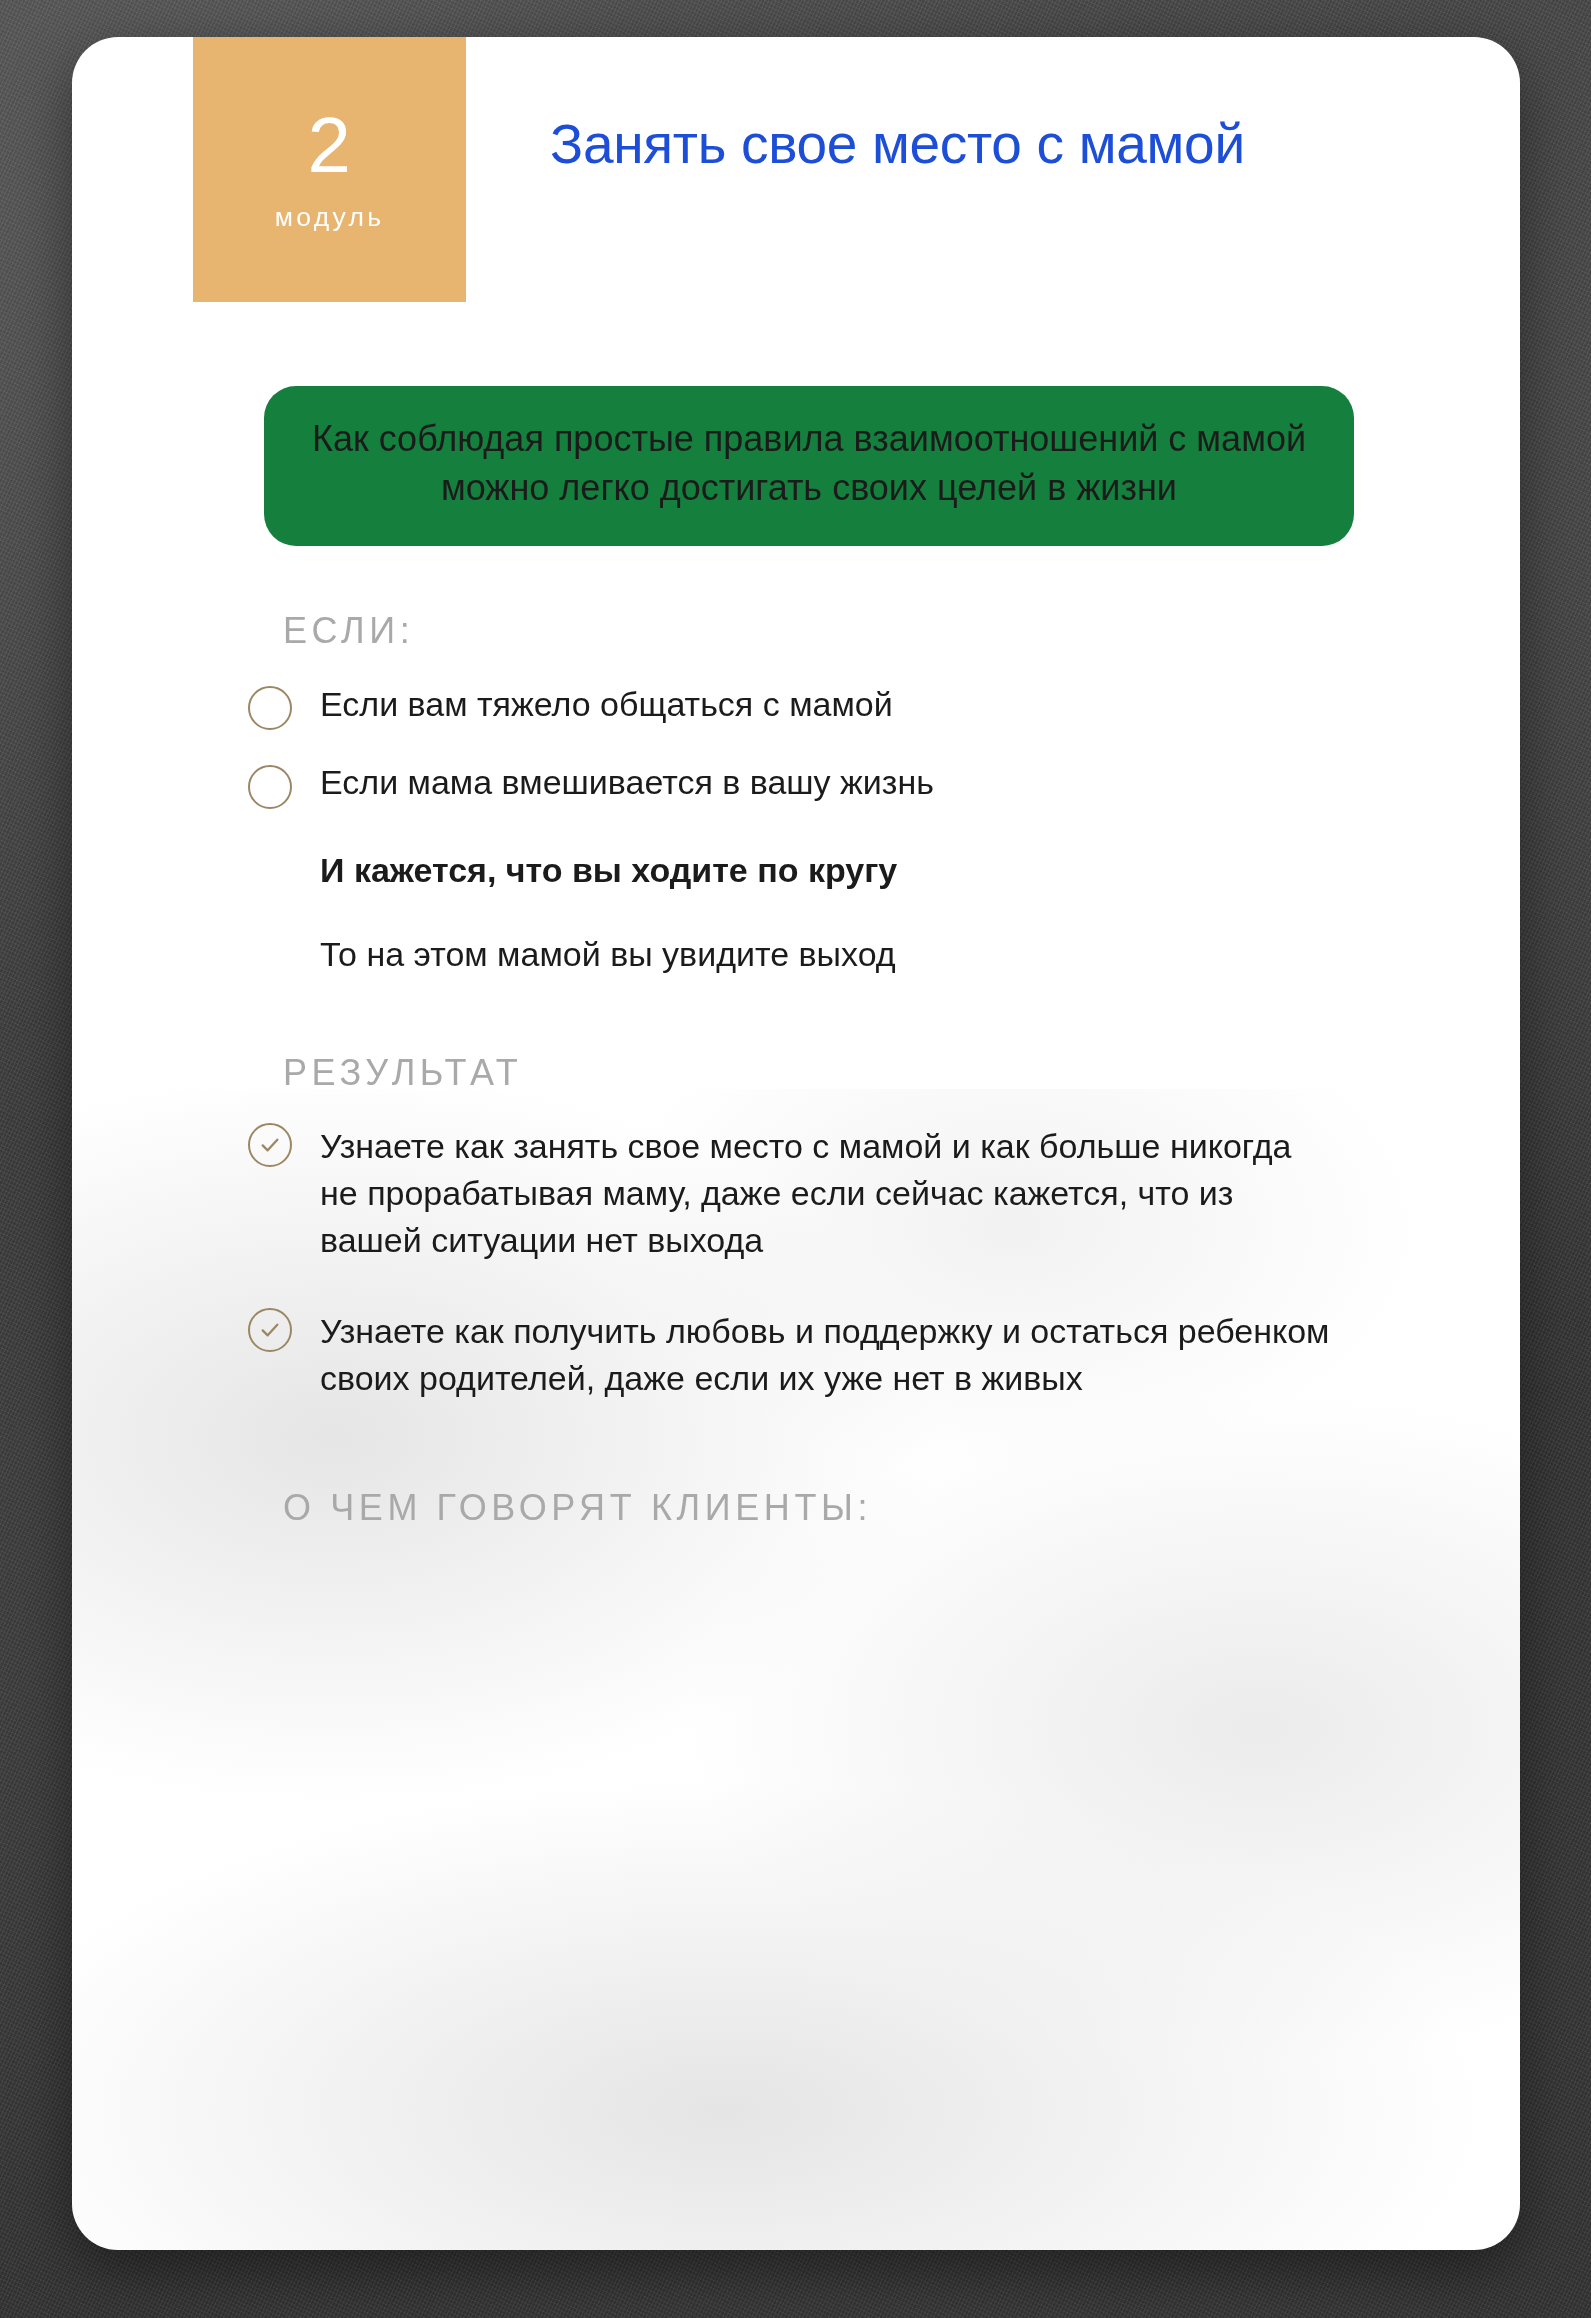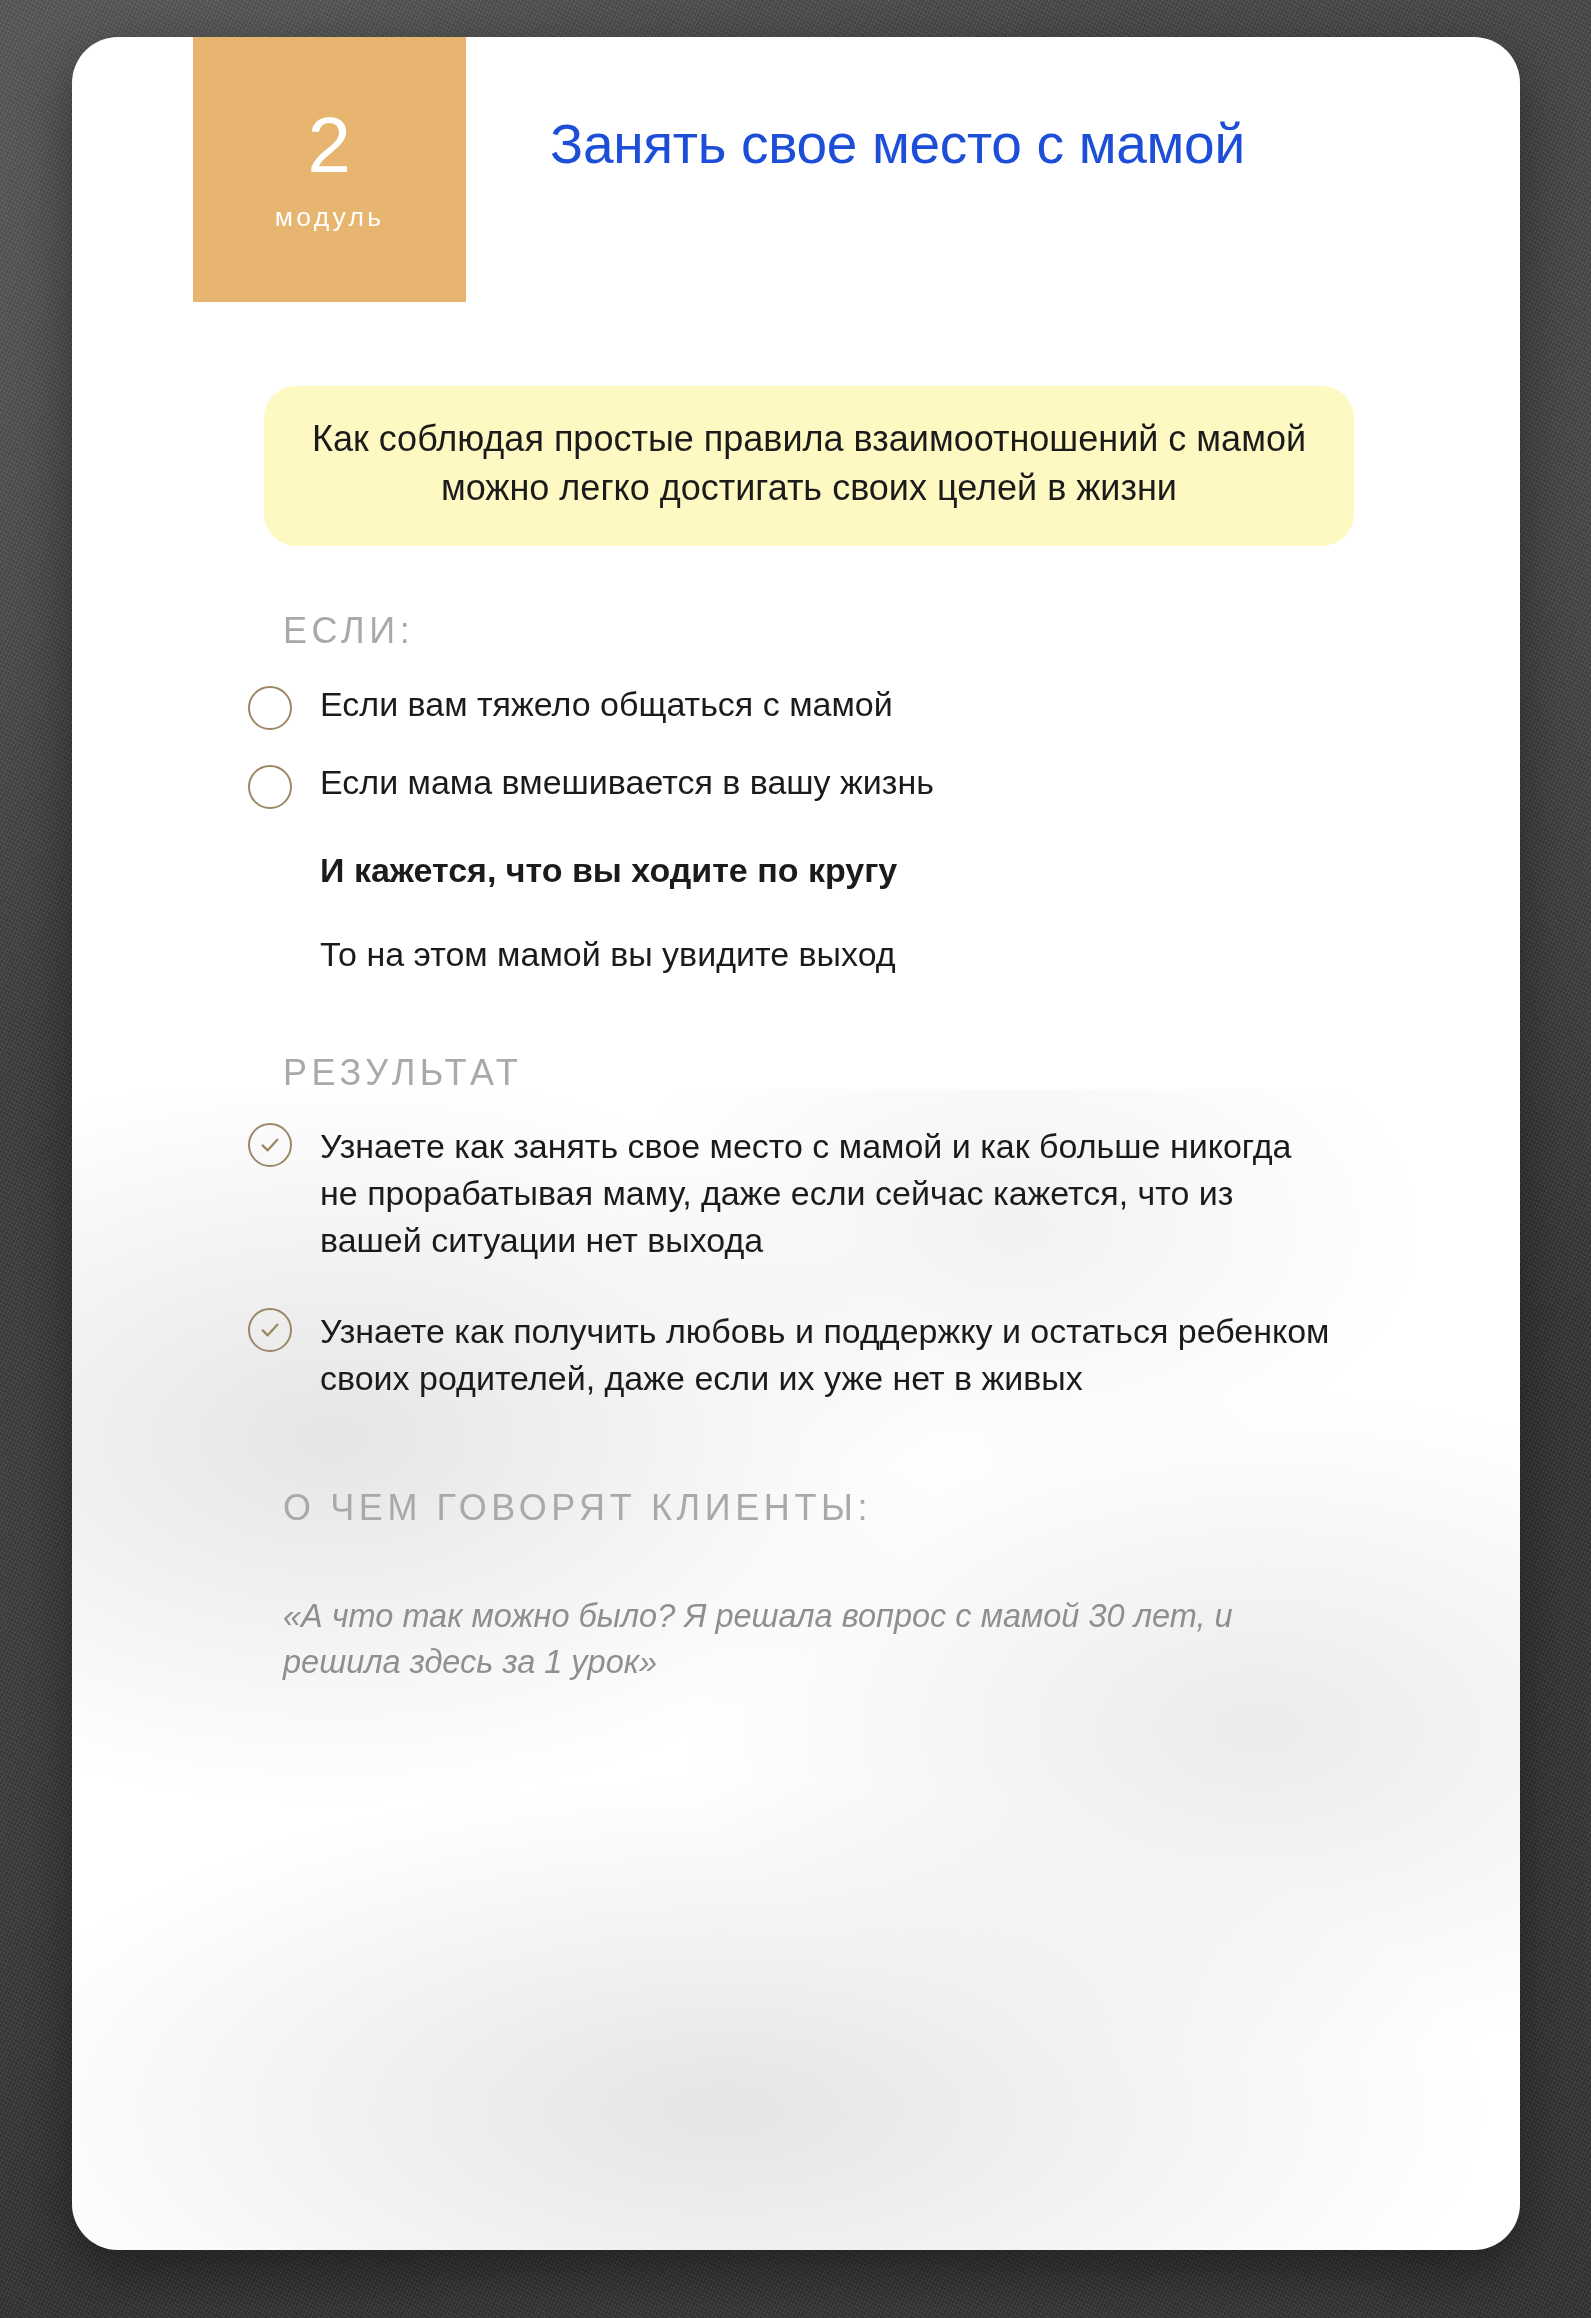--- a/index.html
+++ b/index.html
@@ -106,21 +106,21 @@
     line-height: 1.25;
     color: #1d4ed8;
     font-weight: 400;
     max-width: 836px;
     letter-spacing: -0.3px;
   }
 
   
   .subtitle-pill {
     margin: 84px 166px 0 192px;
-    background: #fef9c3;
+    background: #15803d;
     border-radius: 32px;
     padding: 29px 38px 33px;
     text-align: center;
     font-size: 36px;
     line-height: 1.36;
     color: #1b1b1b;
   }
 
   
   .section-label {
@@ -250,19 +250,18 @@
           <span class="marker">
             <svg width="24" height="24" viewBox="0 0 36 36" aria-hidden="true">
               <path d="M7 18.5 L14.5 26 L29 10" fill="none" stroke="#9b8763" stroke-width="3.4" stroke-linecap="round" stroke-linejoin="round"></path>
             </svg>
           </span>
           <span class="text">Узнаете как получить любовь и поддержку и остаться ребенком своих родителей, даже если их уже нет в живых</span>
         </li>
       </ul>
 
       <div class="section-label clients">О ЧЕМ ГОВОРЯТ КЛИЕНТЫ:</div>
-      <div class="quote">«А что так можно было? Я решала вопрос с мамой 30 лет, и решила здесь за 1 урок»</div>
 
     </div>
   </div>
 
 </div>
 
 
 </body></html>

